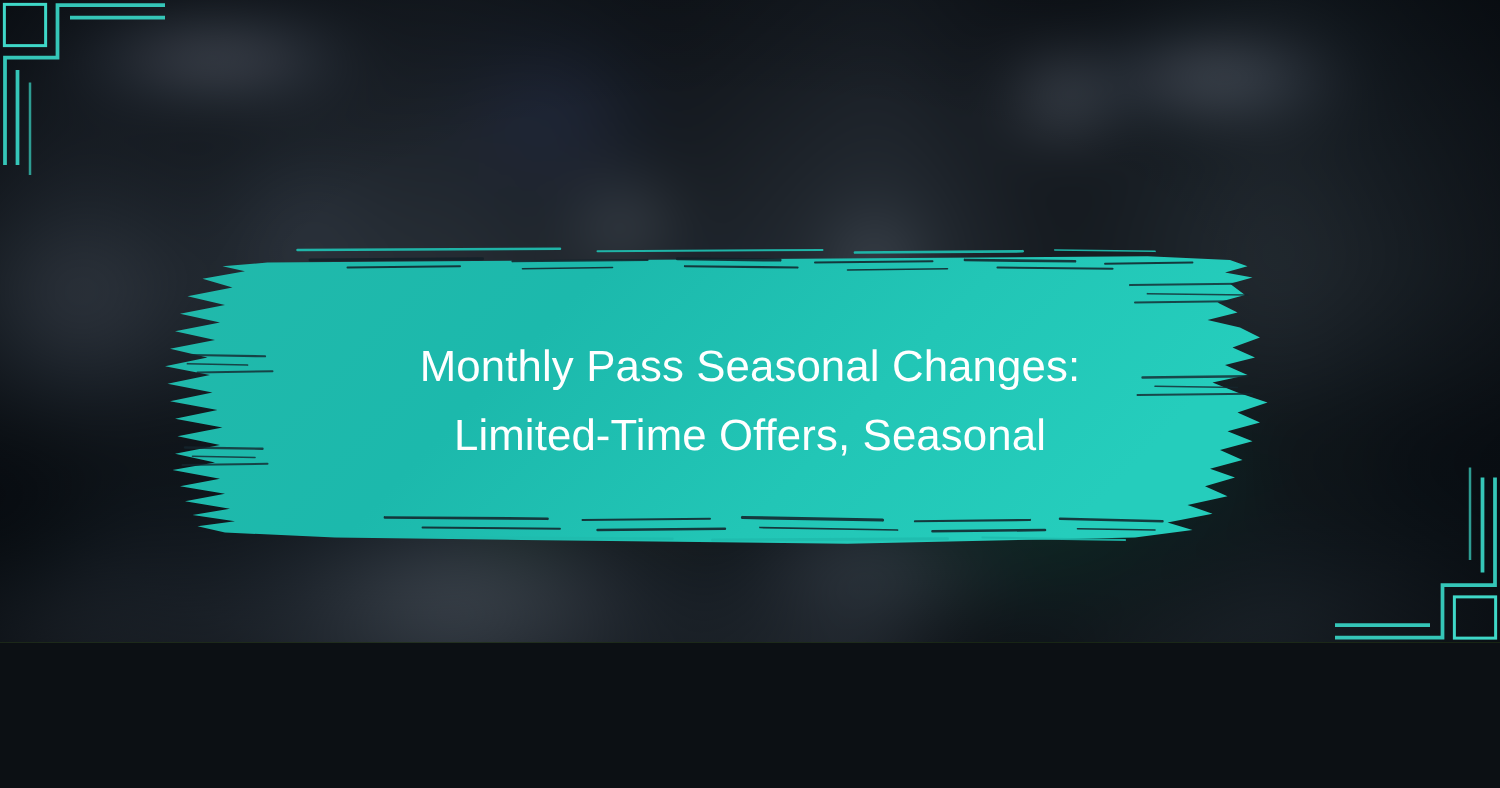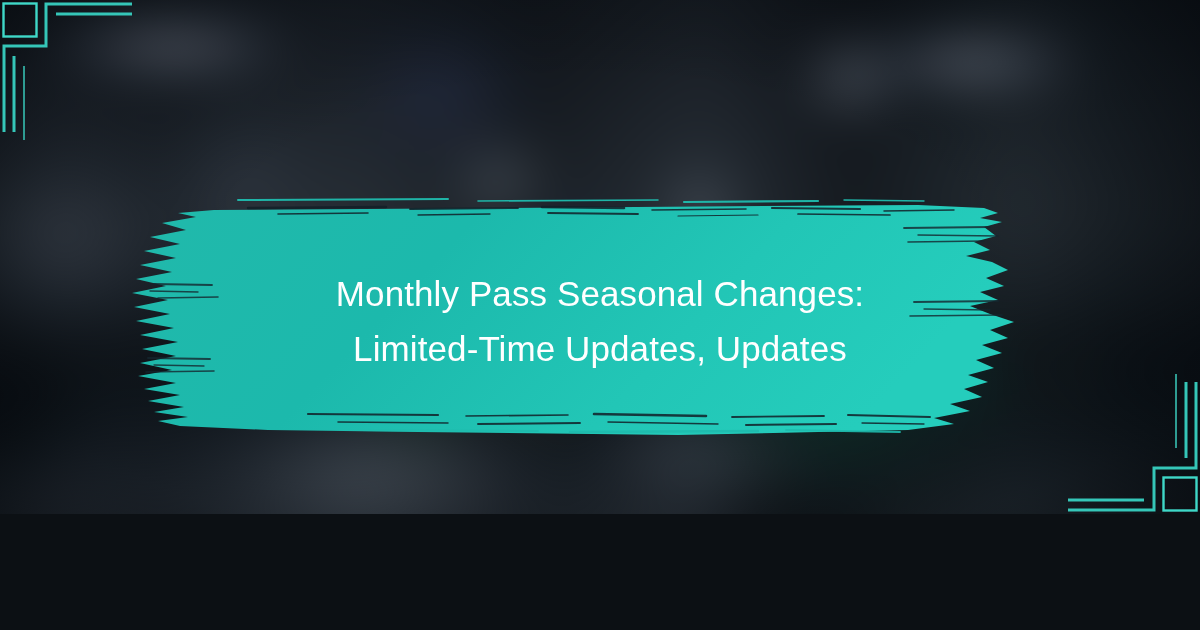--- a/index.html
+++ b/index.html
@@ -270,16 +270,16 @@
         <path d="M 790 50 L 866 49" stroke-width="1.6"></path>
         <path d="M 796 110 L 880 109" stroke-width="1.9"></path>
         <path d="M 806 117 L 872 118" stroke-width="1.3"></path>
         <path d="M 792 124 L 884 123" stroke-width="1.6"></path>
       </g>
     </svg>
   </div>
 
   <div class="headline">
     <div class="line">Monthly Pass Seasonal Changes:</div>
-    <div class="line">Limited-Time Updates, Updates</div>
+    <div class="line">Limited-Time Offers, Seasonal</div>
   </div>
 
 </div>
 
 </body></html>

